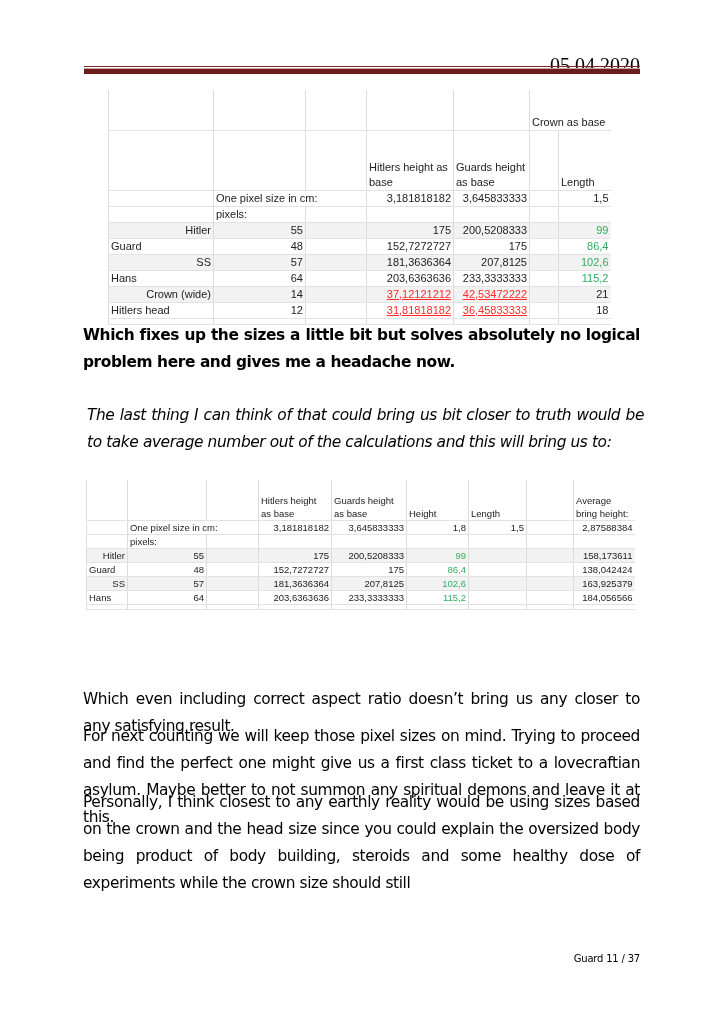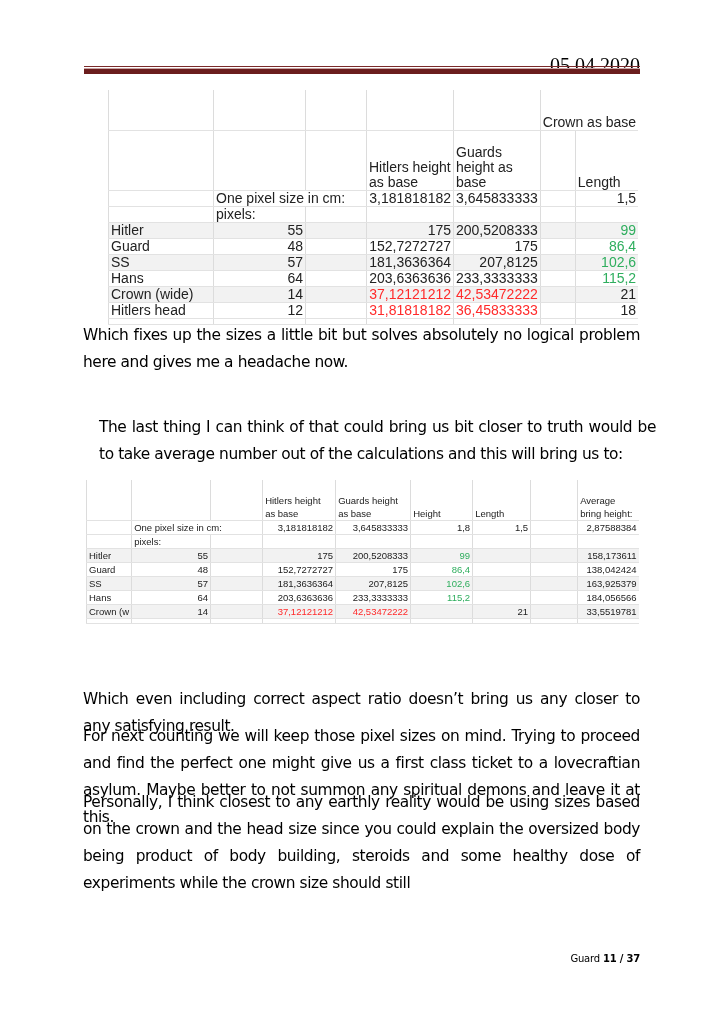--- a/index.html
+++ b/index.html
@@ -6,33 +6,33 @@
   body { width: 724px; height: 1023px; position: relative; overflow: hidden; font-family: "Liberation Sans", sans-serif; color: #000; }
 
   .header { position: absolute; left: 84px; top: 54px; width: 556px; height: 24px; }
   .header-title { position: absolute; left: 6px; top: 0; font-family: "DejaVu Serif", serif; font-size: 19px; font-weight: bold; letter-spacing: 0.2px; font-style: italic; }
   .header-date { position: absolute; right: 0; top: 0; font-family: "Liberation Serif", serif; font-size: 20px; }
   .header-rule { position: absolute; left: 84px; top: 68px; width: 556px; height: 5px; border-top: 1px solid #c9a3a3; background: #6b1d1d; }
   .header-rule-top { position: absolute; left: 84px; top: 66px; width: 556px; height: 1px; background: #7a2a2a; }
 
   table.sheet { position: absolute; border-collapse: collapse; font-family: "Liberation Sans", sans-serif; color: #222; }
   table.sheet td { border-left: 1px solid #dcdcdc; border-bottom: 1px solid #e2e2e2; padding: 0 2px; white-space: nowrap; overflow: hidden; vertical-align: bottom; line-height: 15px; }
-  table.sheet tr.shade td { background: #f2f2f2; }
+  table.sheet tr.shade td { background: #f2f2f2; text-align: right; }
   table.sheet td.r { text-align: right; }
-  table.sheet td.red { color: #ff2a2a; }
+  table.sheet td.red { color: #ff2a2a; text-decoration: underline; }
   table.sheet td.green { color: #2fae5e; }
   table.sheet td.wrap { white-space: normal; }
 
-  #t1 { left: 108px; top: 90px; font-size: 14px; padding-left: 12px; }
+  #t1 { left: 108px; top: 90px; font-size: 11px; padding-left: 12px; }
   #t2 { left: 86px; top: 480px; font-size: 9.5px; }
   #t2 td { line-height: 13px; }
 
   .para { position: absolute; left: 83px; width: 557px; font-family: "DejaVu Sans", sans-serif; font-size: 15.4px; line-height: 27px; text-align: justify; text-align-last: left; letter-spacing: -0.4px; }
   .footer { position: absolute; right: 84px; top: 953px; font-family: "DejaVu Sans", sans-serif; font-size: 10px; letter-spacing: -0.2px; }
-  .footer b { font-weight: bold; }
+  .footer b { font-weight: normal; }
 </style>
 </head>
 <body>
 
 <div class="header">
   <span class="header-date">05.04.2020</span>
 </div>
 <div class="header-rule-top"></div>
 <div class="header-rule"></div>
 
@@ -140,22 +140,22 @@
         <td></td>
         <td></td>
         <td></td>
         <td></td>
         <td></td>
         <td></td>
   </tr>
 </tbody>
   </table>
 
-<p class="para" style="top:322px; margin:0;">Which fixes up the sizes a little bit but solves absolutely no logical problem here and gives me a headache now.</p>
-<p class="para" style="top:398px; margin:16px;">The last thing I can think of that could bring us bit closer to truth would be to take average number out of the calculations and this will bring us to:</p>
+<p class="para" style="top:322px; margin:0;font-weight:bold;">Which fixes up the sizes a little bit but solves absolutely no logical problem here and gives me a headache now.</p>
+<p class="para" style="top:398px; margin:4px;font-style:italic;">The last thing I can think of that could bring us bit closer to truth would be to take average number out of the calculations and this will bring us to:</p>
 
 <table class="sheet" id="t2">
   <colgroup>
     <col style="width:41px">
       <col style="width:79px">
       <col style="width:52px">
       <col style="width:73px">
       <col style="width:75px">
       <col style="width:62px">
       <col style="width:58px">
@@ -232,31 +232,20 @@
     <td>Hans</td>
     <td class="r">64</td>
         <td></td>
     <td class="r">203,6363636</td>
     <td class="r">233,3333333</td>
     <td class="r green">115,2</td>
     <td class="r"></td>
         <td></td>
     <td class="r">184,056566</td>
   </tr>
-  <tr class="shade">
-    <td>Crown (w</td>
-    <td class="r">14</td>
-        <td></td>
-    <td class="r red">37,12121212</td>
-    <td class="r red">42,53472222</td>
-    <td class="r"></td>
-    <td class="r">21</td>
-        <td></td>
-    <td class="r">33,5519781</td>
-  </tr>
   <tr style="height:5px">
     <td></td>
         <td></td>
         <td></td>
         <td></td>
         <td></td>
         <td></td>
         <td></td>
         <td></td>
         <td></td>

